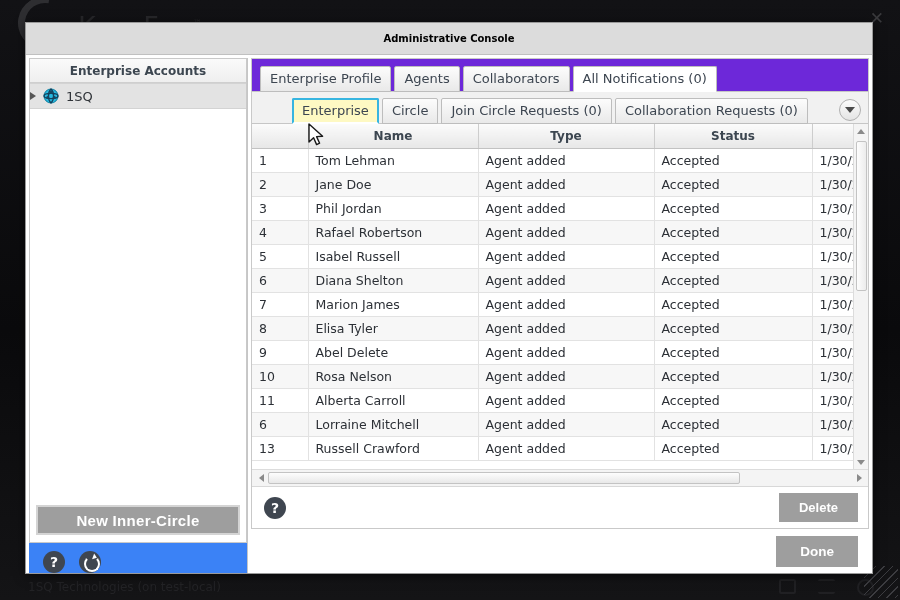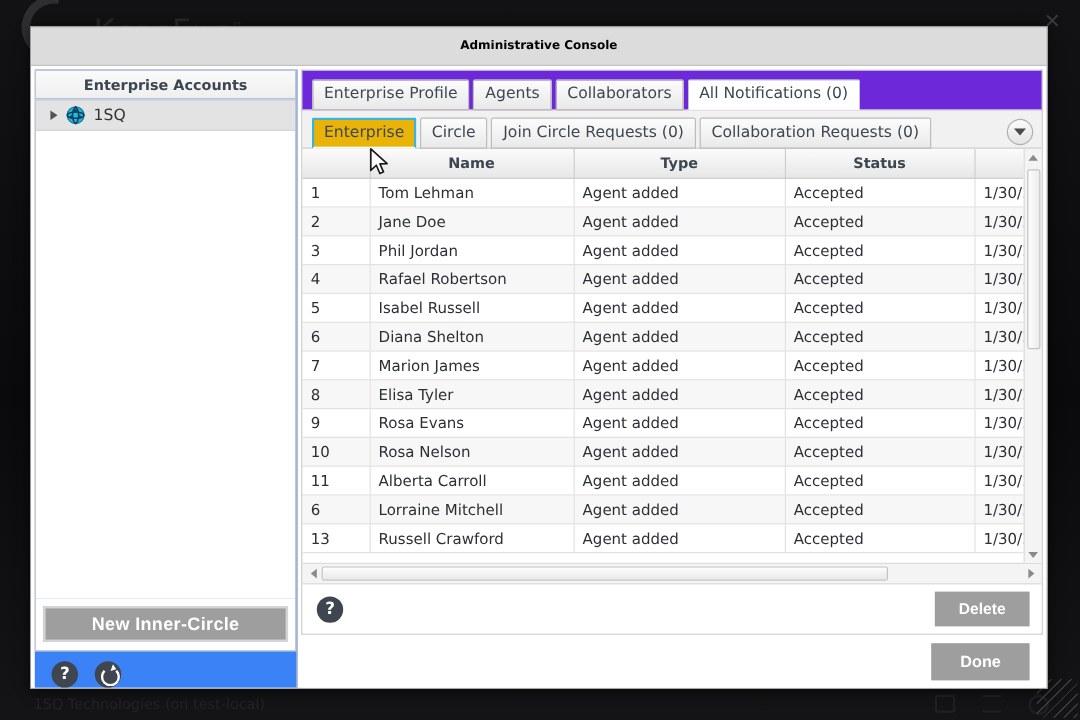--- a/index.html
+++ b/index.html
@@ -104,21 +104,21 @@
   #sidebar-header {
     height: 24px; flex:none;
     background: linear-gradient(180deg,#fafafa,#efefef);
     border-bottom: 1px solid #cfcfcf;
     display: flex; align-items: center; justify-content: center;
     font-size: 12px; font-weight: bold; color: #3c4650;
   }
   #tree { flex: 1; background:#fff; overflow:hidden; }
   .tree-row {
     height: 26px; display: flex; align-items: center;
-    gap: 7px; padding-left: 12px;
+    gap: 7px; 
     background: #e3e3e3;
     border-top: 1px solid #d3d3d3;
     border-bottom: 1px solid #d3d3d3;
     font-size: 13px; color: #2f3338;
   }
   .tw-arrow {
     width: 0; height: 0; flex:none;
     border-left: 6px solid #555;
     border-top: 4px solid transparent;
     border-bottom: 4px solid transparent;
@@ -186,24 +186,25 @@
     font-size: 13px; color: #3d4651;
     cursor: pointer; white-space: nowrap;
     position: relative; top: 1px;
     border-radius: 2px 2px 0 0;
   }
   .tab.active {
     background: #ffffff;
     border-bottom-color: #ffffff;
   }
   .tab.active-blue {
-    background: #eab308;
+    background: #fef9c3;
     border: 2px solid #37b5e0;
     border-bottom-color: #ffffff;
     padding: 3px 8px 4px 8px;
+    margin-left: 32px;
   }
   .tabrow.row2 { background:#f1f1f1; padding-top:5px; border-bottom:1px solid #c6c6c6; }
   #tab-overflow {
     margin-left: auto; margin-right: 2px; margin-bottom: 2px;
     width: 22px; height: 22px; border-radius: 50%;
     border: 1px solid #b0b0b0;
     background: linear-gradient(180deg,#fbfbfb,#e4e4e4);
     display: flex; align-items: center; justify-content: center;
     cursor: pointer; flex:none;
   }
@@ -463,21 +464,21 @@
                   </tr>
                   <tr>
                     <td>8</td>
                     <td>Elisa Tyler</td>
                     <td>Agent added</td>
                     <td>Accepted</td>
                     <td>1/30/201</td>
                   </tr>
                   <tr>
                     <td>9</td>
-                    <td>Rosa Evans</td>
+                    <td>Abel Delete</td>
                     <td>Agent added</td>
                     <td>Accepted</td>
                     <td>1/30/201</td>
                   </tr>
                   <tr>
                     <td>10</td>
                     <td>Rosa Nelson</td>
                     <td>Agent added</td>
                     <td>Accepted</td>
                     <td>1/30/201</td>

